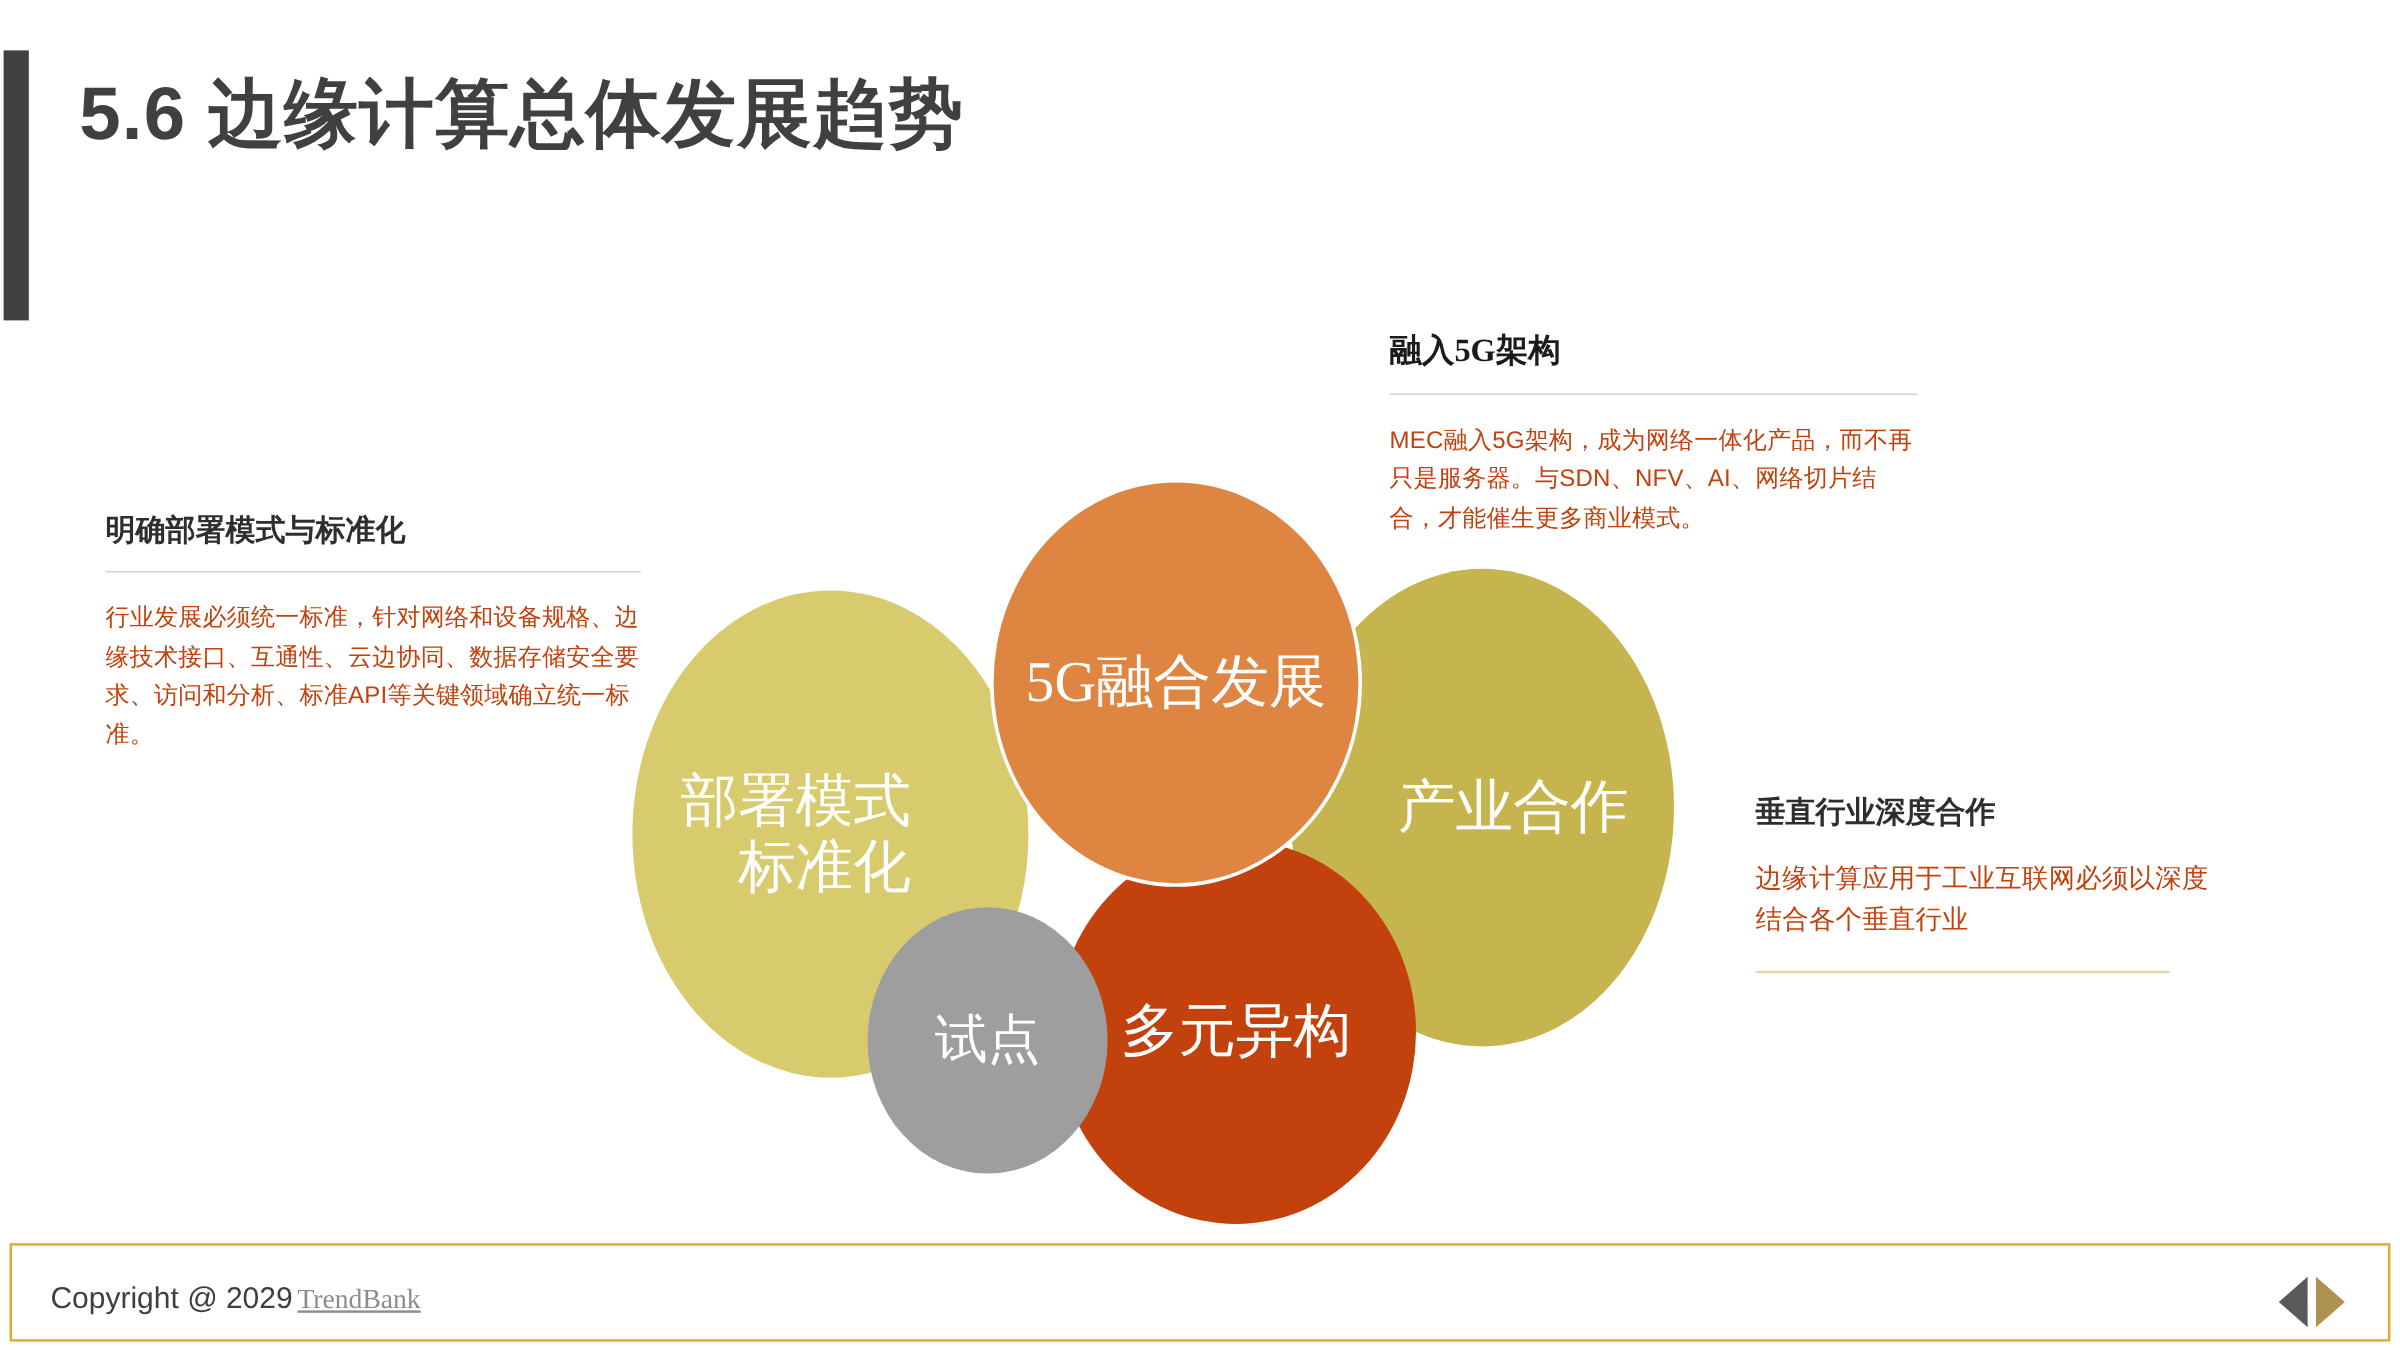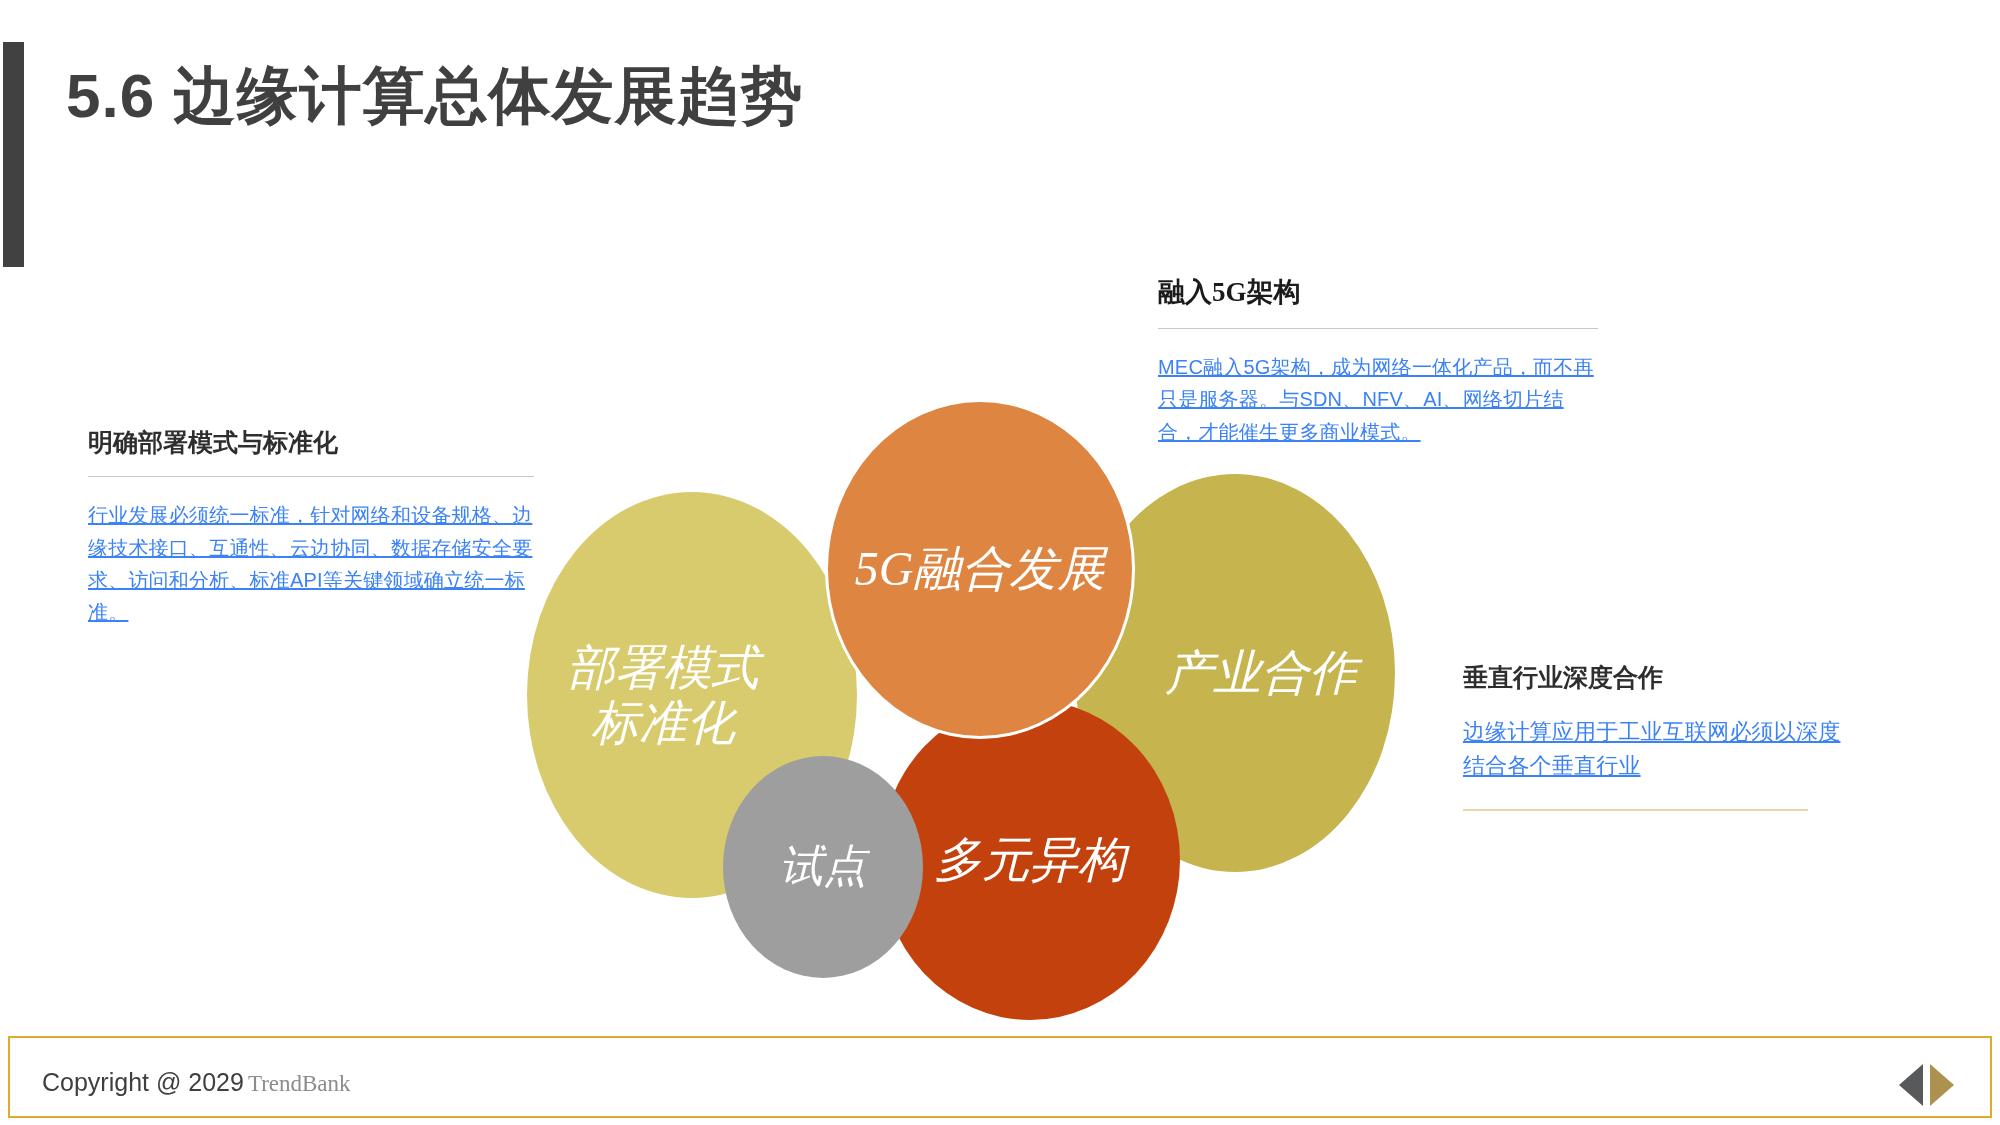--- a/index.html
+++ b/index.html
@@ -70,25 +70,24 @@
     height: 1px;
     background: #c8c8c8;
     margin-top: 18px;
   }
   .callout-rule.gold {
     background: #e8d5a8;
     height: 2px;
   }
   .callout-body {
     font-size: 20px;
-    color: #3b82f6;
+    color: #c2410c;
     line-height: 1.62;
     margin-top: 22px;
     letter-spacing: 0.2px;
-    text-decoration: underline;
   }
   .callout-body.lg {
     font-size: 22px;
     line-height: 1.55;
   }
 
   
   #callout-5g        { left: 1158px; top: 276px; width: 440px; }
   #callout-standard  { left: 88px;   top: 427px; width: 446px; }
   #callout-vertical  { left: 1463px; top: 662px; width: 380px; }
@@ -104,26 +103,25 @@
     top: 0;
     width: 2000px;
     height: 1125px;
   }
   .bubble {
     position: absolute;
     border-radius: 50%;
     display: flex;
     align-items: center;
     justify-content: center;
-    text-align: center;
+    text-align: right;
     color: #ffffff;
     font-family: "Liberation Serif", "DejaVu Serif", serif;
     line-height: 1.15;
     box-sizing: border-box;
-    font-style: italic;
   }
   #bubble-standardize {
     left: 527px;  top: 492px;
     width: 330px; height: 406px;
     background: #d7cb6d;
     font-size: 48px;
     padding-right: 58px;
     z-index: 2;
   }
   #bubble-industry {
@@ -173,20 +171,21 @@
     top: 1068px;
     font-size: 25px;
     color: #3f3f3f;
     white-space: nowrap;
   }
   #footer-copyright .brand {
     font-family: "Liberation Serif", "DejaVu Serif", serif;
     color: #8c8c8c;
     font-size: 23px;
     margin-left: 4px;
+    text-decoration: underline;
   }
   #nav-arrows {
     position: absolute;
     right: 46px;
     top: 1064px;
     display: flex;
     align-items: center;
     gap: 7px;
   }
   .tri {

